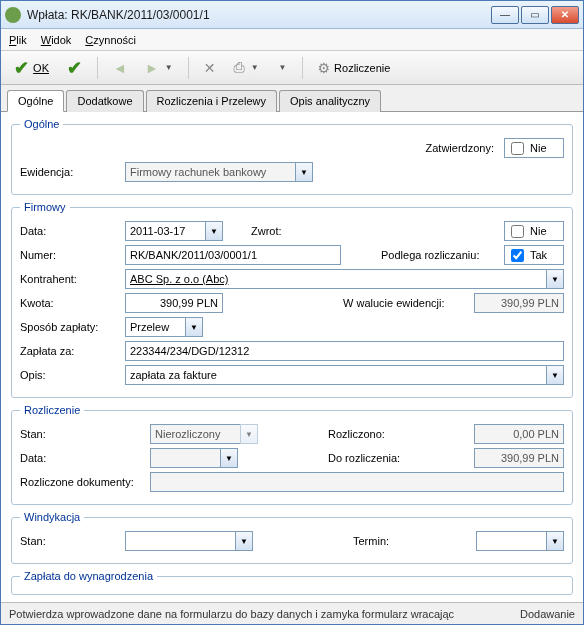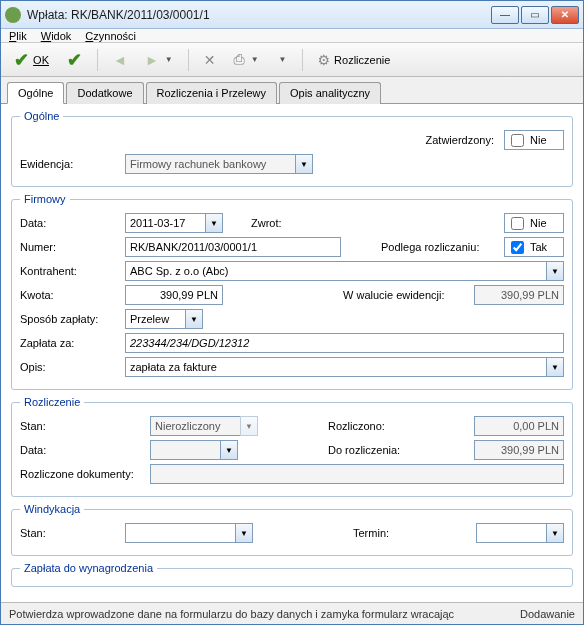--- a/index.html
+++ b/index.html
@@ -4,21 +4,21 @@
 <style>
   * { box-sizing: border-box; font-family: Tahoma, sans-serif; font-size: 11px; }
   body { margin: 0; background: #d4d4d4; }
   .window { width: 584px; height: 625px; background: #f0f0f0; border: 1px solid #4a7ab5; position: relative; display: flex; flex-direction: column; }
   .titlebar { height: 28px; background: linear-gradient(#eaf3fb, #d6e6f7); display: flex; align-items: center; padding: 0 4px; border-bottom: 1px solid #a0b8d8; }
   .titlebar .app-icon { width: 16px; height: 16px; background: #6b9d4a; border-radius: 50%; margin-right: 6px; }
   .titlebar .title { flex: 1; color: #1a1a1a; font-size: 12px; }
   .winbtns { display: flex; gap: 2px; }
   .winbtn { width: 28px; height: 18px; background: linear-gradient(#f5f9fd,#cfe2f6); border: 1px solid #486f9e; border-radius: 2px; display: flex; align-items: center; justify-content: center; font-size: 10px; color: #333; }
   .winbtn.close { background: linear-gradient(#f19e8a,#d94c2f); color: #fff; font-weight: bold; }
-  .menubar { height: 14px; display: flex; align-items: center; padding: 0 8px; gap: 14px; border-bottom: 1px solid #ccc; background: #f7f7f7; }
+  .menubar { height: 22px; display: flex; align-items: center; padding: 0 8px; gap: 14px; border-bottom: 1px solid #ccc; background: #f7f7f7; }
   .menubar span { color: #000; }
   .menubar span u { text-decoration: underline; }
   .toolbar { height: 34px; display: flex; align-items: center; padding: 0 6px; gap: 4px; background: linear-gradient(#fbfbfb,#e9e9e9); border-bottom: 1px solid #bbb; }
   .tbtn { height: 26px; padding: 0 6px; display: flex; align-items: center; gap: 4px; border: 1px solid transparent; border-radius: 3px; }
   .tsep { width: 1px; height: 22px; background: #ccc; margin: 0 4px; }
   .ok-check { color: #3a8a1a; font-size: 18px; font-weight: bold; }
   .nav-arrow { color: #7aa05a; font-size: 14px; opacity: 0.5; }
   .dd { font-size: 8px; color: #555; margin-left: 2px; }
   .gear { color: #888; font-size: 14px; }
   .tabstrip { display: flex; padding: 4px 6px 0 6px; background: #f0f0f0; border-bottom: 1px solid #999; }
@@ -142,40 +142,40 @@
         <input class="ctrl" style="width: 216px;" value="RK/BANK/2011/03/0001/1">
         <span style="margin-left:40px">Podlega rozliczaniu:</span>
         <div class="chkbox right" style="width:60px">
           <input type="checkbox" checked="" style="">
           <span>Tak</span>
         </div>
       </div>
       <div class="row">
         <span class="label">Kontrahent:</span>
         <div class="combo" style="flex:1">
-          <input class="ctrl" style="flex: 1 1 0%;" value="ABC Sp. z o.o (Abc)">
+          <input class="ctrl" style="flex: 1 1 0%; text-decoration: underline;" value="ABC Sp. z o.o (Abc)">
           <div class="btn-dd">▼</div>
         </div>
       </div>
       <div class="row">
         <span class="label">Kwota:</span>
         <input class="ctrl num" style="width: 98px;" value="390,99 PLN">
         <span style="margin-left:120px">W walucie ewidencji:</span>
         <input class="ctrl ro num right" style="width: 90px;" value="390,99 PLN">
       </div>
       <div class="row">
         <span class="label">Sposób zapłaty:</span>
         <div class="combo">
           <input class="ctrl" style="width: 60px;" value="Przelew">
           <div class="btn-dd">▼</div>
         </div>
       </div>
       <div class="row">
         <span class="label">Zapłata za:</span>
-        <input class="ctrl" style="flex: 1 1 0%; font-style: italic;" value="223344/234/DGD/12312">
+        <input class="ctrl" style="flex: 1 1 0%;" value="223344/234/DGD/12312">
       </div>
       <div class="row">
         <span class="label">Opis:</span>
         <div class="combo" style="flex:1">
           <input class="ctrl" style="flex: 1 1 0%;" value="zapłata za fakture">
           <div class="btn-dd">▼</div>
         </div>
       </div>
     </fieldset>
 

